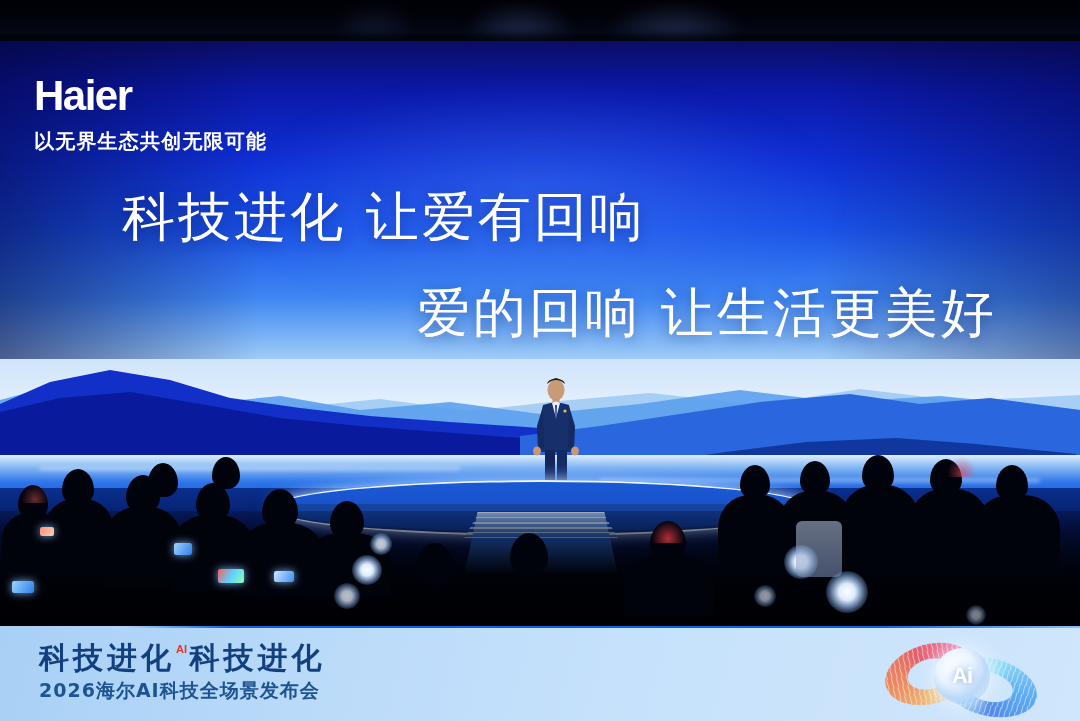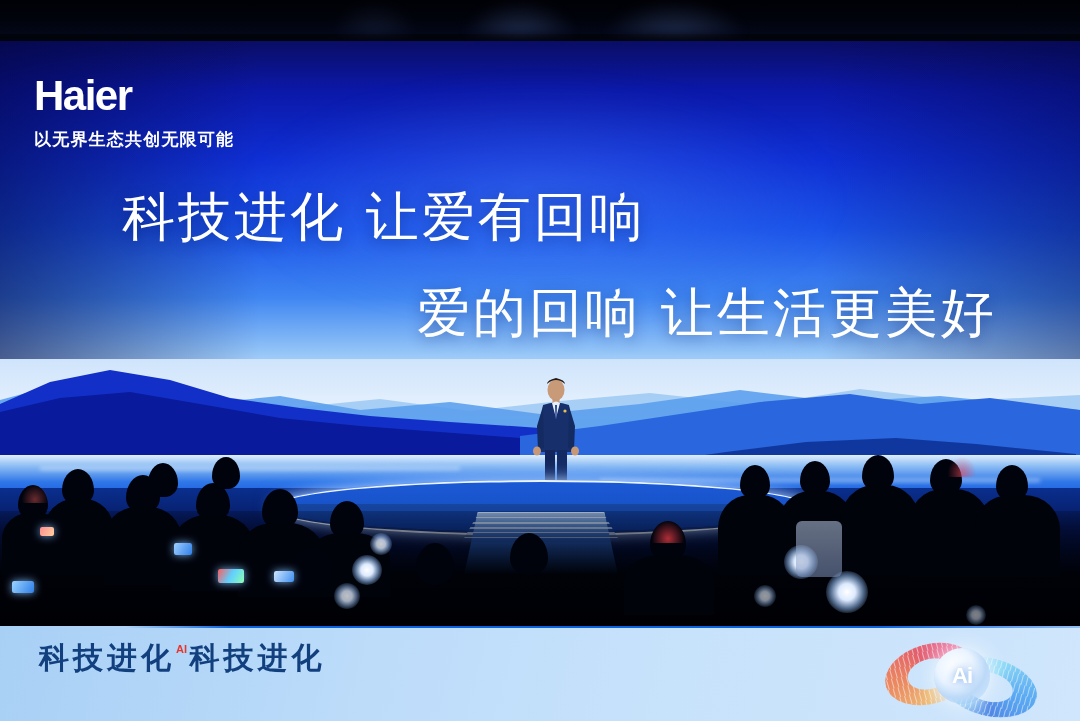--- a/index.html
+++ b/index.html
@@ -41,21 +41,21 @@
   .led-vig-r{position:absolute;right:0;top:0;width:260px;height:100%;
              background:linear-gradient(270deg,rgba(2,4,60,.40),rgba(2,4,60,0));}
   .led-glow{position:absolute;left:50%;top:8%;width:620px;height:240px;transform:translateX(-50%);
             background:radial-gradient(ellipse at center,rgba(90,150,255,.35),rgba(90,150,255,0) 68%);
             filter:blur(14px);}
 
   
   .brand{position:absolute;left:34px;top:34px;z-index:8;}
   .brand-word{font-size:42px;font-weight:700;color:#fff;letter-spacing:-1.5px;line-height:1;
               font-family:"Liberation Sans","DejaVu Sans",sans-serif;}
-  .brand-tag{margin-top:11px;font-size:17px;font-weight:700;color:#fff;letter-spacing:1.2px;
+  .brand-tag{margin-top:11px;font-size:20px;font-weight:700;color:#fff;letter-spacing:1.2px;
              font-family:"DejaVu Sans","Liberation Sans",sans-serif;}
 
   
   .heads{position:absolute;left:0;top:0;width:1080px;z-index:8;}
   .head{position:absolute;color:#ffffff;font-weight:400;white-space:nowrap;
         font-family:"DejaVu Sans","Liberation Sans",sans-serif;
         text-shadow:0 3px 14px rgba(0,24,100,.45);}
   .head1{left:122px;top:141px;font-size:53px;letter-spacing:3px;}
   .head2{left:417px;top:237px;font-size:53px;letter-spacing:3px;}
 
@@ -270,20 +270,21 @@
       <div style="position:absolute;left:796px;top:66px;width:46px;height:56px;border-radius:6px;background:linear-gradient(180deg,#b9c9e6,#7d92bb);opacity:.55;"></div>
     </div>
   </div>
 
   <div class="banner">
     <div class="banner-topline"></div>
   </div>
 
   <div class="b-title">科技进化 科技进化</div>
   <div class="b-ai">AI</div>
+  <div class="b-sub">2026海尔AI科技全场景发布会</div>
 
   <div class="emblem">
     <div class="rib rib-warm">
       <div class="rib-slats"></div>
     </div>
     <div class="rib rib-cool">
       <div class="rib-slats"></div>
     </div>
     <div class="orb"></div>
     <div class="orb-txt">Ai</div>

